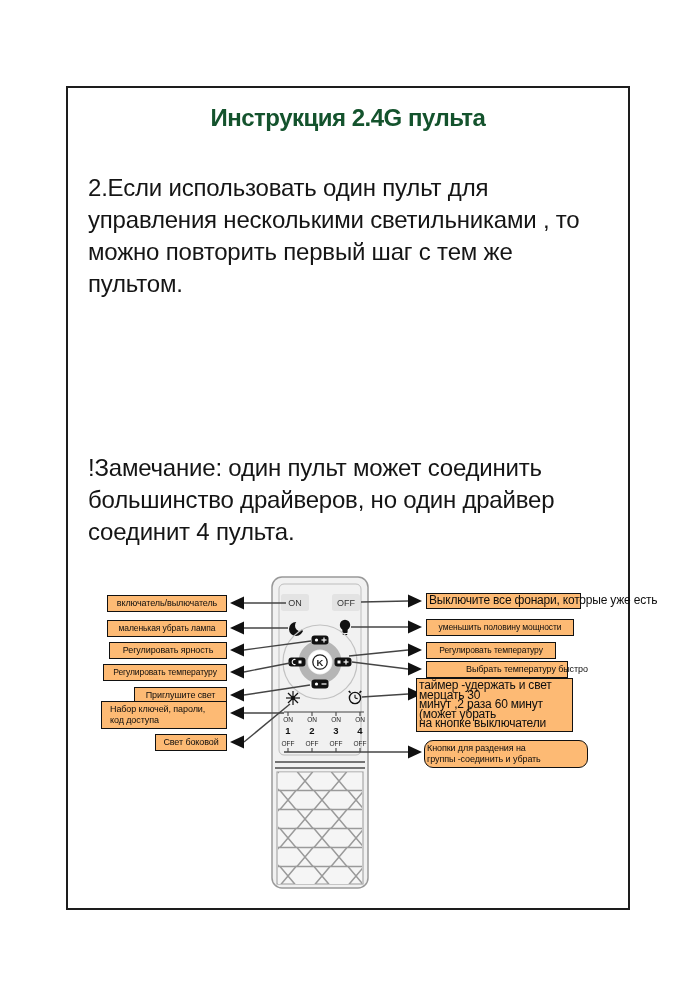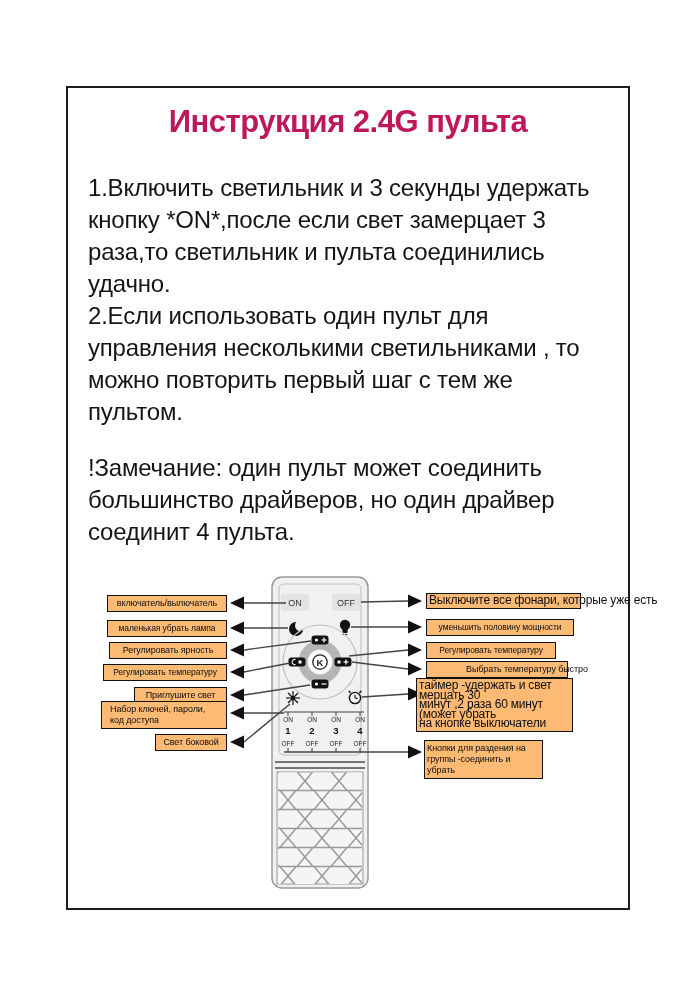--- a/index.html
+++ b/index.html
@@ -6,21 +6,21 @@
   body{
     width:690px;height:1000px;position:relative;background:#ffffff;
     font-family:"Liberation Sans",sans-serif;color:#111;overflow:hidden;
   }
   .page-border{
     position:absolute;left:66px;top:86px;width:560px;height:820px;
     border:2px solid #1d1d1d;background:#fff;
   }
   .title{
     position:absolute;left:66px;top:104px;width:564px;text-align:center;
-    font-size:31px;font-weight:700;letter-spacing:-0.5px;color:#be185d;
+    font-size:24px;font-weight:700;letter-spacing:-0.5px;color:#14532d;
   }
   .bodytext{
     position:absolute;left:88px;width:524px;
     font-size:24px;line-height:32px;color:#151515;letter-spacing:-0.2px;
   }
   #para-steps{top:172px;}
   #para-steps p{margin:0;}
   #para-note{top:452px;}
   .lbl{
     position:absolute;border:1.5px solid #111;background:#fdba74;
@@ -35,21 +35,20 @@
   .arrowhead{fill:#111;stroke:none;}
 </style>
 </head>
 <body>
 
 <div class="page-border"></div>
 
 <div class="title">Инструкция 2.4G пульта</div>
 
 <div class="bodytext" id="para-steps">
-  <p>1.Включить светильник и 3 секунды удержать кнопку *ON*,после если свет замерцает 3 раза,то светильник и пульта соединились удачно.</p>
   <p>2.Если использовать один пульт для управления несколькими светильниками , то можно повторить первый шаг с тем же пультом.</p>
 </div>
 
 <div class="bodytext" id="para-note">!Замечание: один пульт может соединить большинство драйверов, но один драйвер соединит 4 пульта.</div>
 
 <svg width="690" height="1000" viewBox="0 0 690 1000">
   <defs>
     <clipPath id="hexclip">
         <rect x="278" y="772" width="84" height="112"></rect>
       </clipPath>
@@ -226,14 +225,14 @@
 код доступа</div>
 <div class="lbl" style="left:155px;top:734px;width:72px;">Свет боковой</div>
 
 <div class="lbl small" style="left:426px;top:593px;width:155px;">Выключите все фонари, которые уже есть</div>
 <div class="lbl" style="left:426px;top:619px;width:148px;font-size:8.5px;">уменьшить половину мощности</div>
 <div class="lbl" style="left:426px;top:642px;width:130px;font-size:8.5px;">Регулировать температуру</div>
 <div class="lbl" style="left:426px;top:661px;width:142px;padding-left:39px;">Выбрать температуру быстро</div>
 <div class="lbl ml small" style="left:416px;top:678px;width:157px;">таймер -удержать и свет мерцать 30
 минут ,2 раза 60 минут (может убрать
 на кнопке выключатели</div>
-<div class="lbl ml" style="left:424px;top:740px;width:119px;">Кнопки для раздения на
+<div class="lbl ml" style="left:424px;top:740px;width:164px;border-radius:9px;">Кнопки для раздения на
 группы -соединить и убрать</div>
 
 </body></html>

